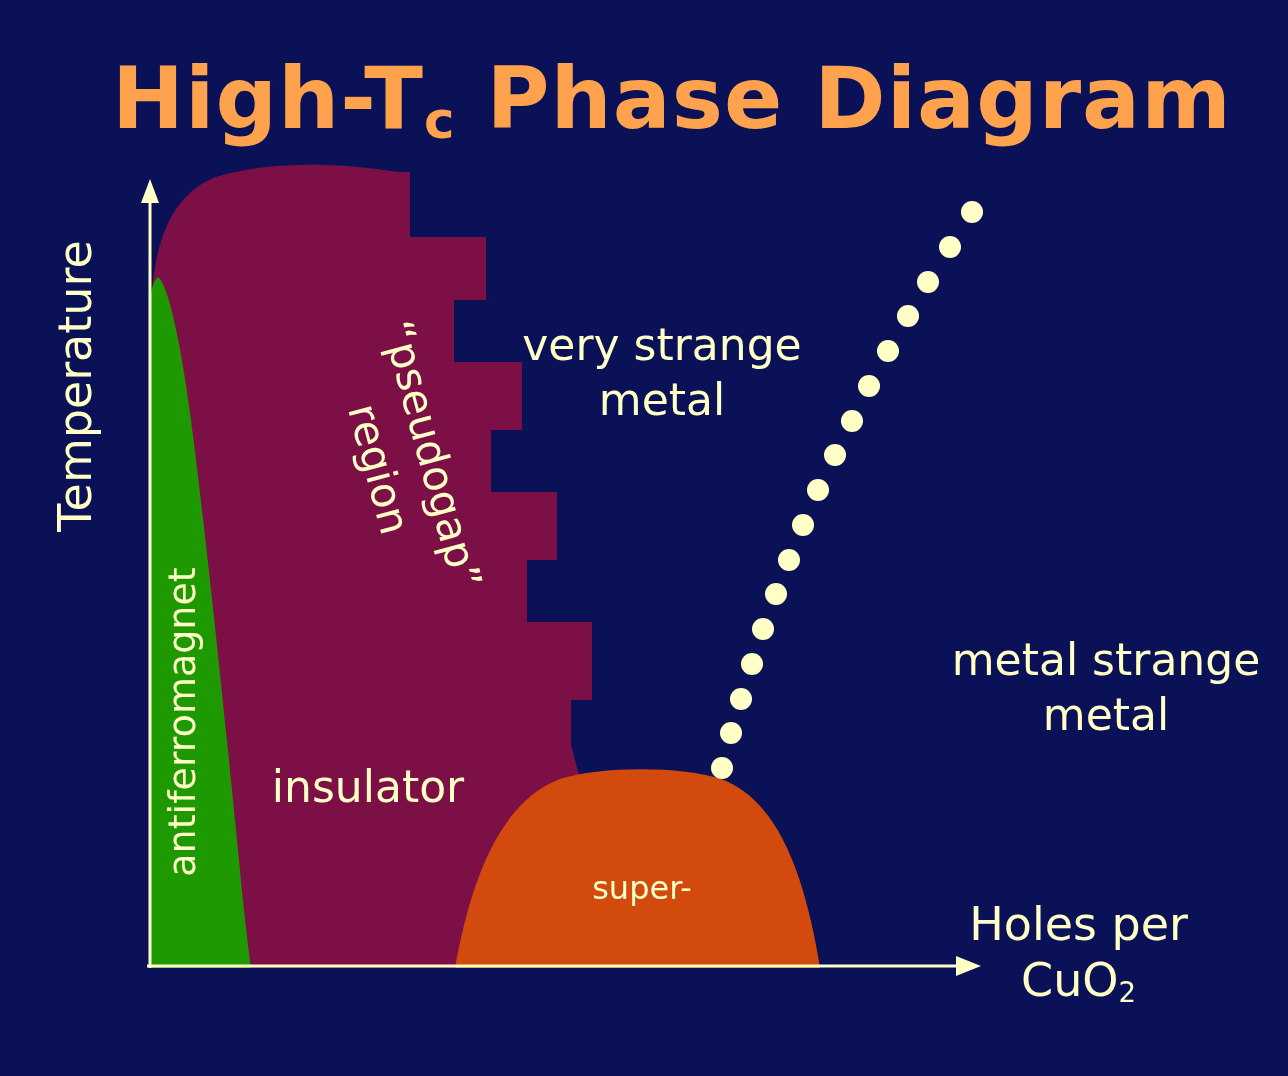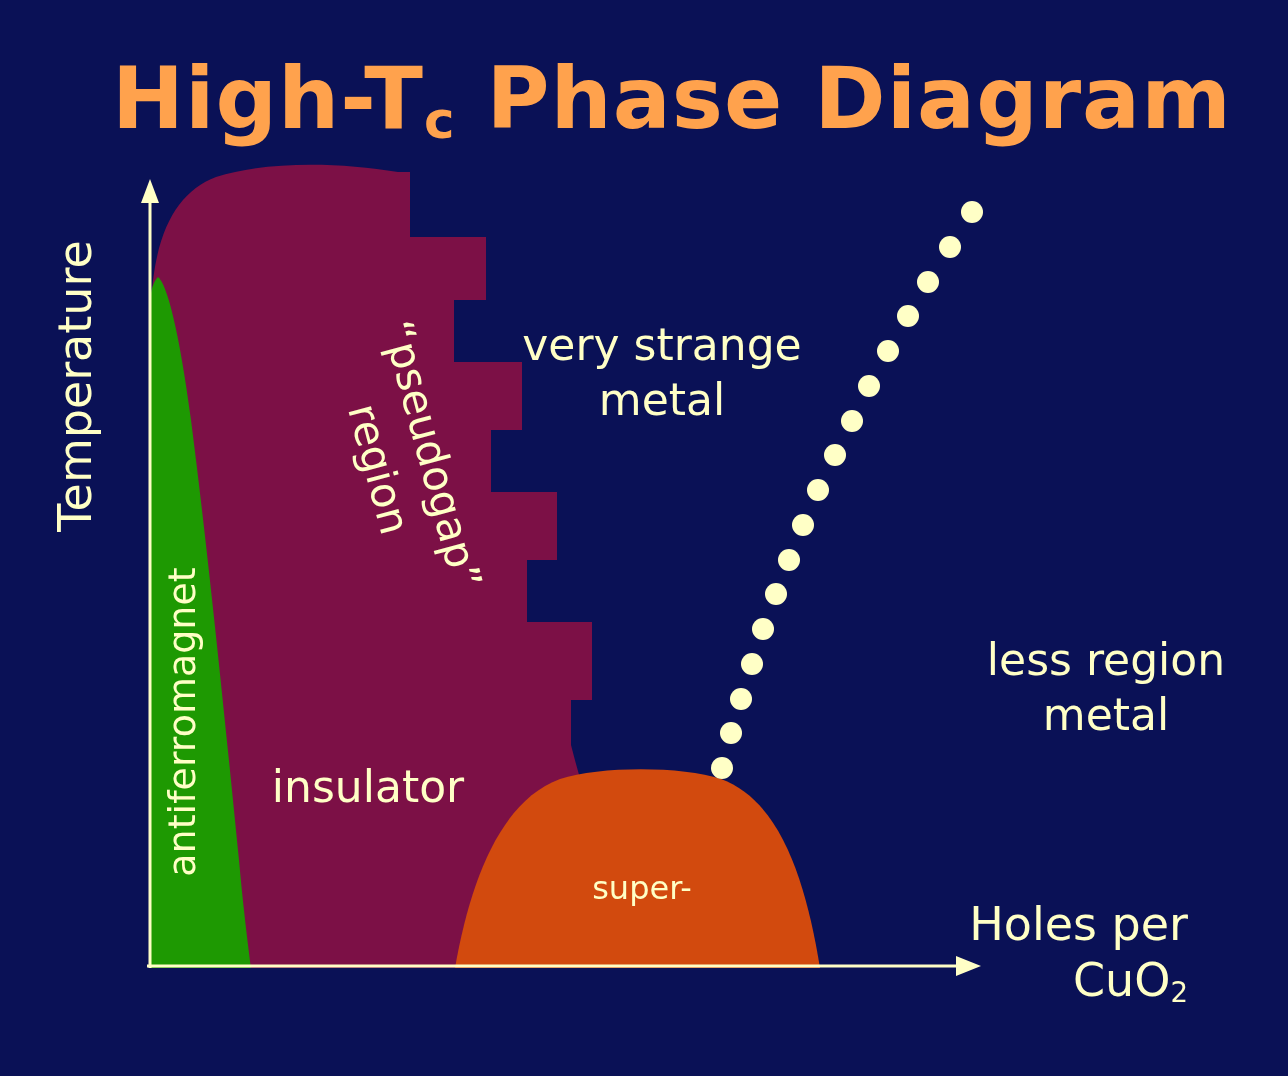--- a/index.html
+++ b/index.html
@@ -66,21 +66,21 @@
   .very-strange { left: 634px; top: 372px; margin-left: 28px; }
   .less-strange { left: 1106px; top: 687px; }
   .messy { left: 368px; top: 786px; }
   .superc { left: 642px; top: 888px; font-size: 32px; }
   .x-axis-label {
     position: absolute;
     right: 100px;
     top: 896px;
     color: #ffffc6;
     font-size: 46px;
-    text-align: right;
+    text-align: center;
     line-height: 1.22;
     z-index: 3;
   }
 </style>
 </head>
 <body>
 
 <div class="slide">
 
   <svg class="diagram-svg" viewBox="0 0 1288 1076" xmlns="http://www.w3.org/2000/svg">
@@ -145,21 +145,21 @@
     <div>“pseudogap”</div>
     <div>region</div>
   </div>
 
   <div class="lbl lbl-lg very-strange">
     <div>very strange</div>
     <div>metal</div>
   </div>
 
   <div class="lbl lbl-lg less-strange">
-    <div>less region</div>
+    <div>metal strange</div>
     <div>metal</div>
   </div>
 
   <div class="lbl lbl-lg messy">
     <div>insulator</div>
   </div>
 
   <div class="lbl superc">
     <div>super-</div>
   </div>

